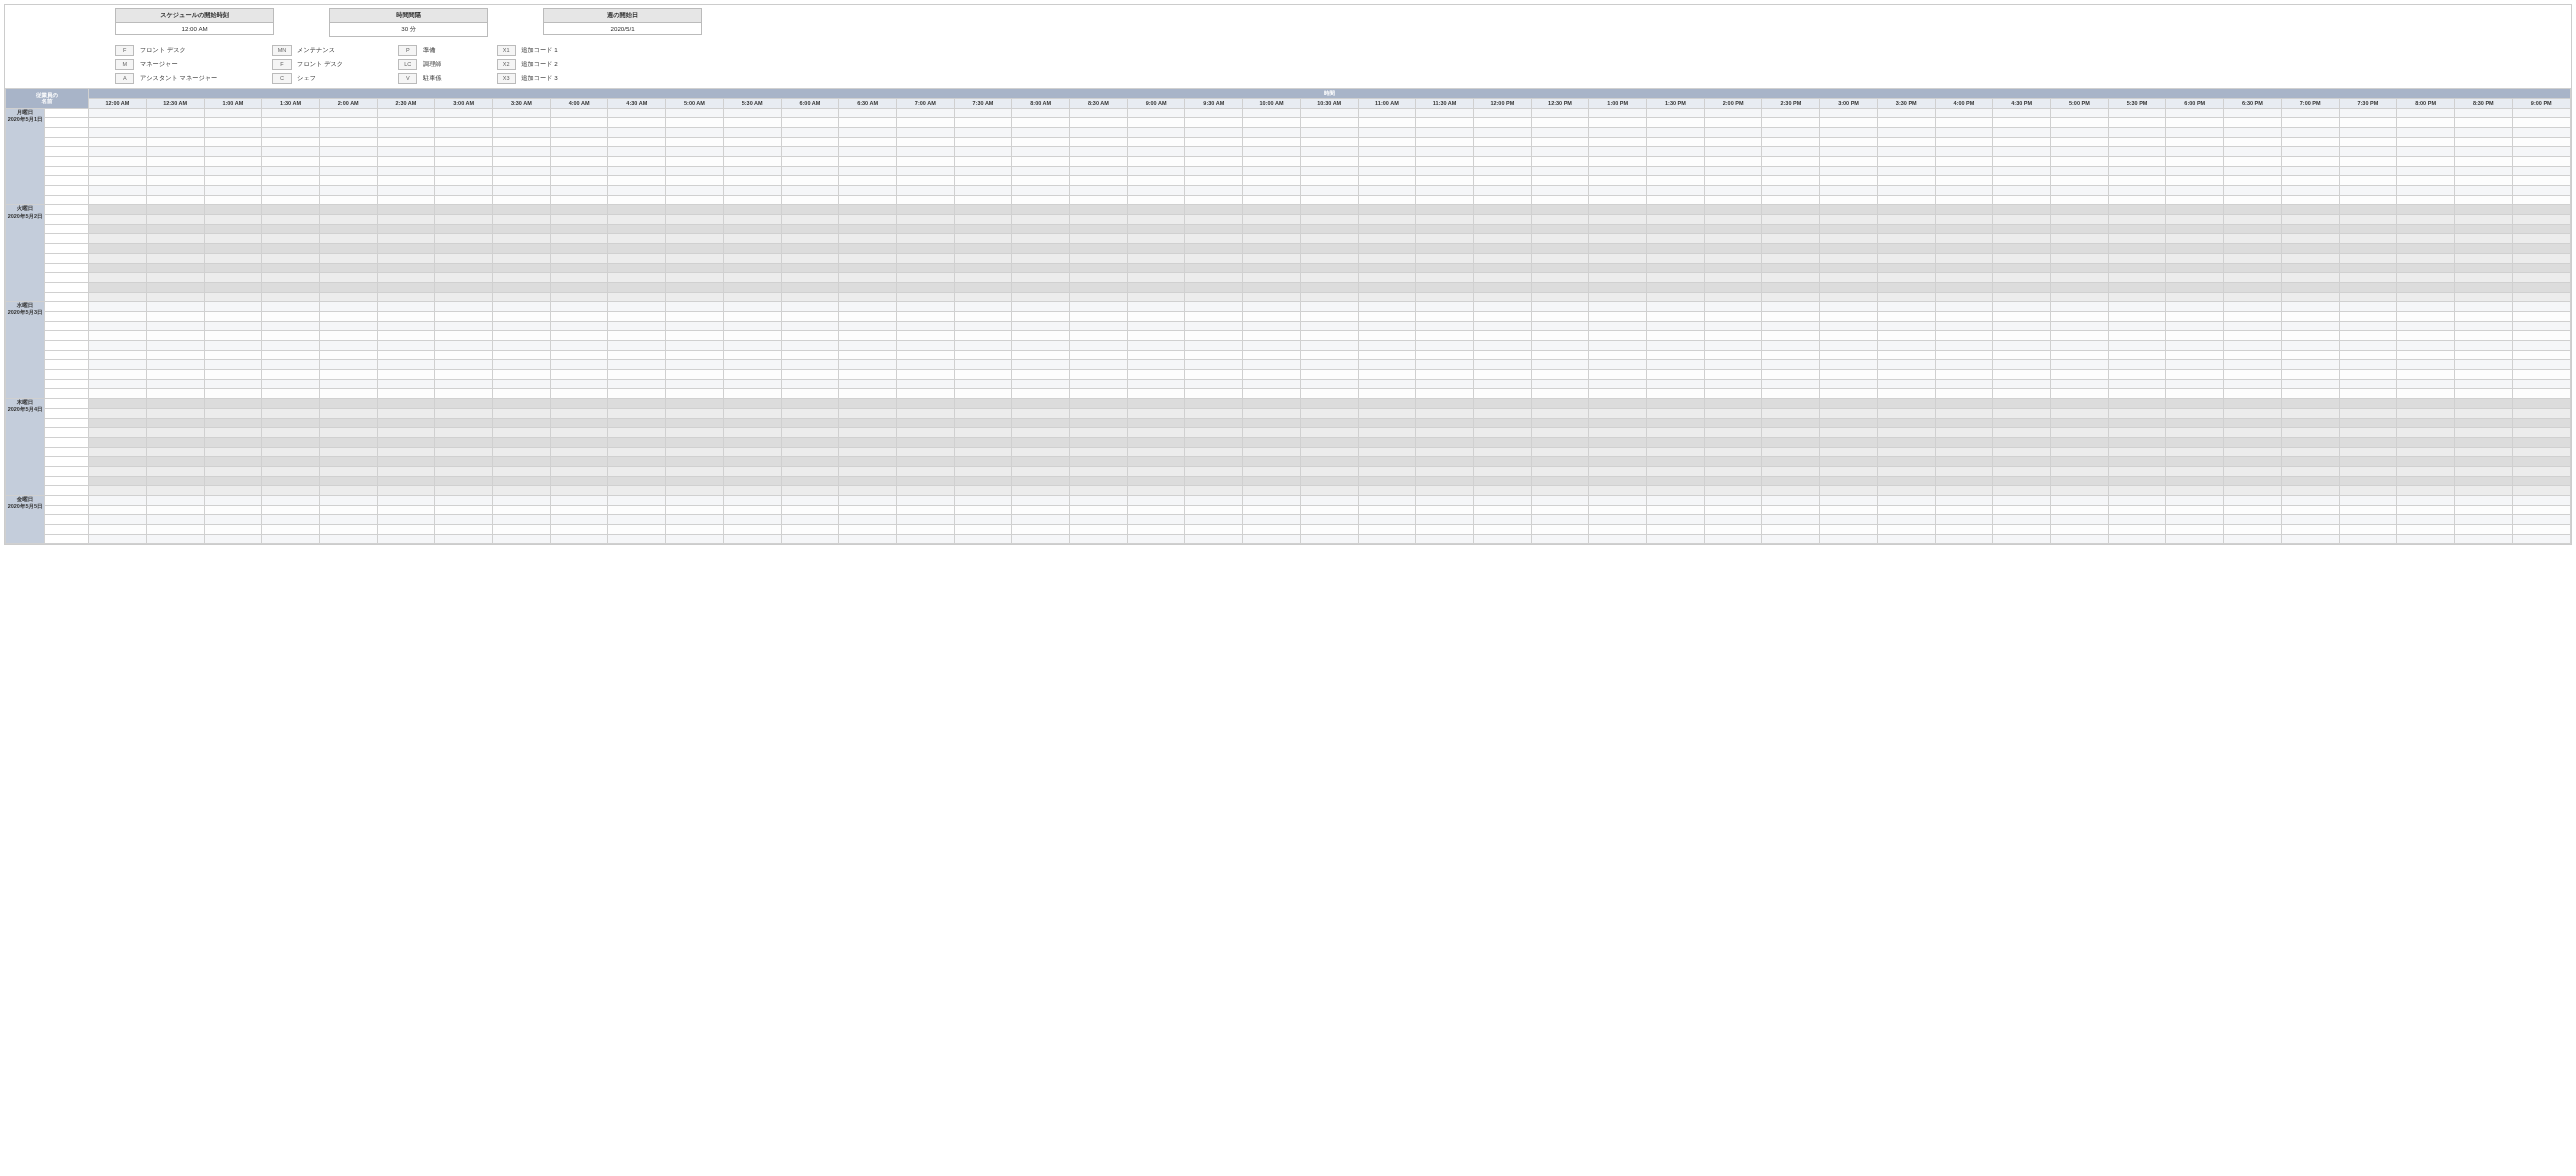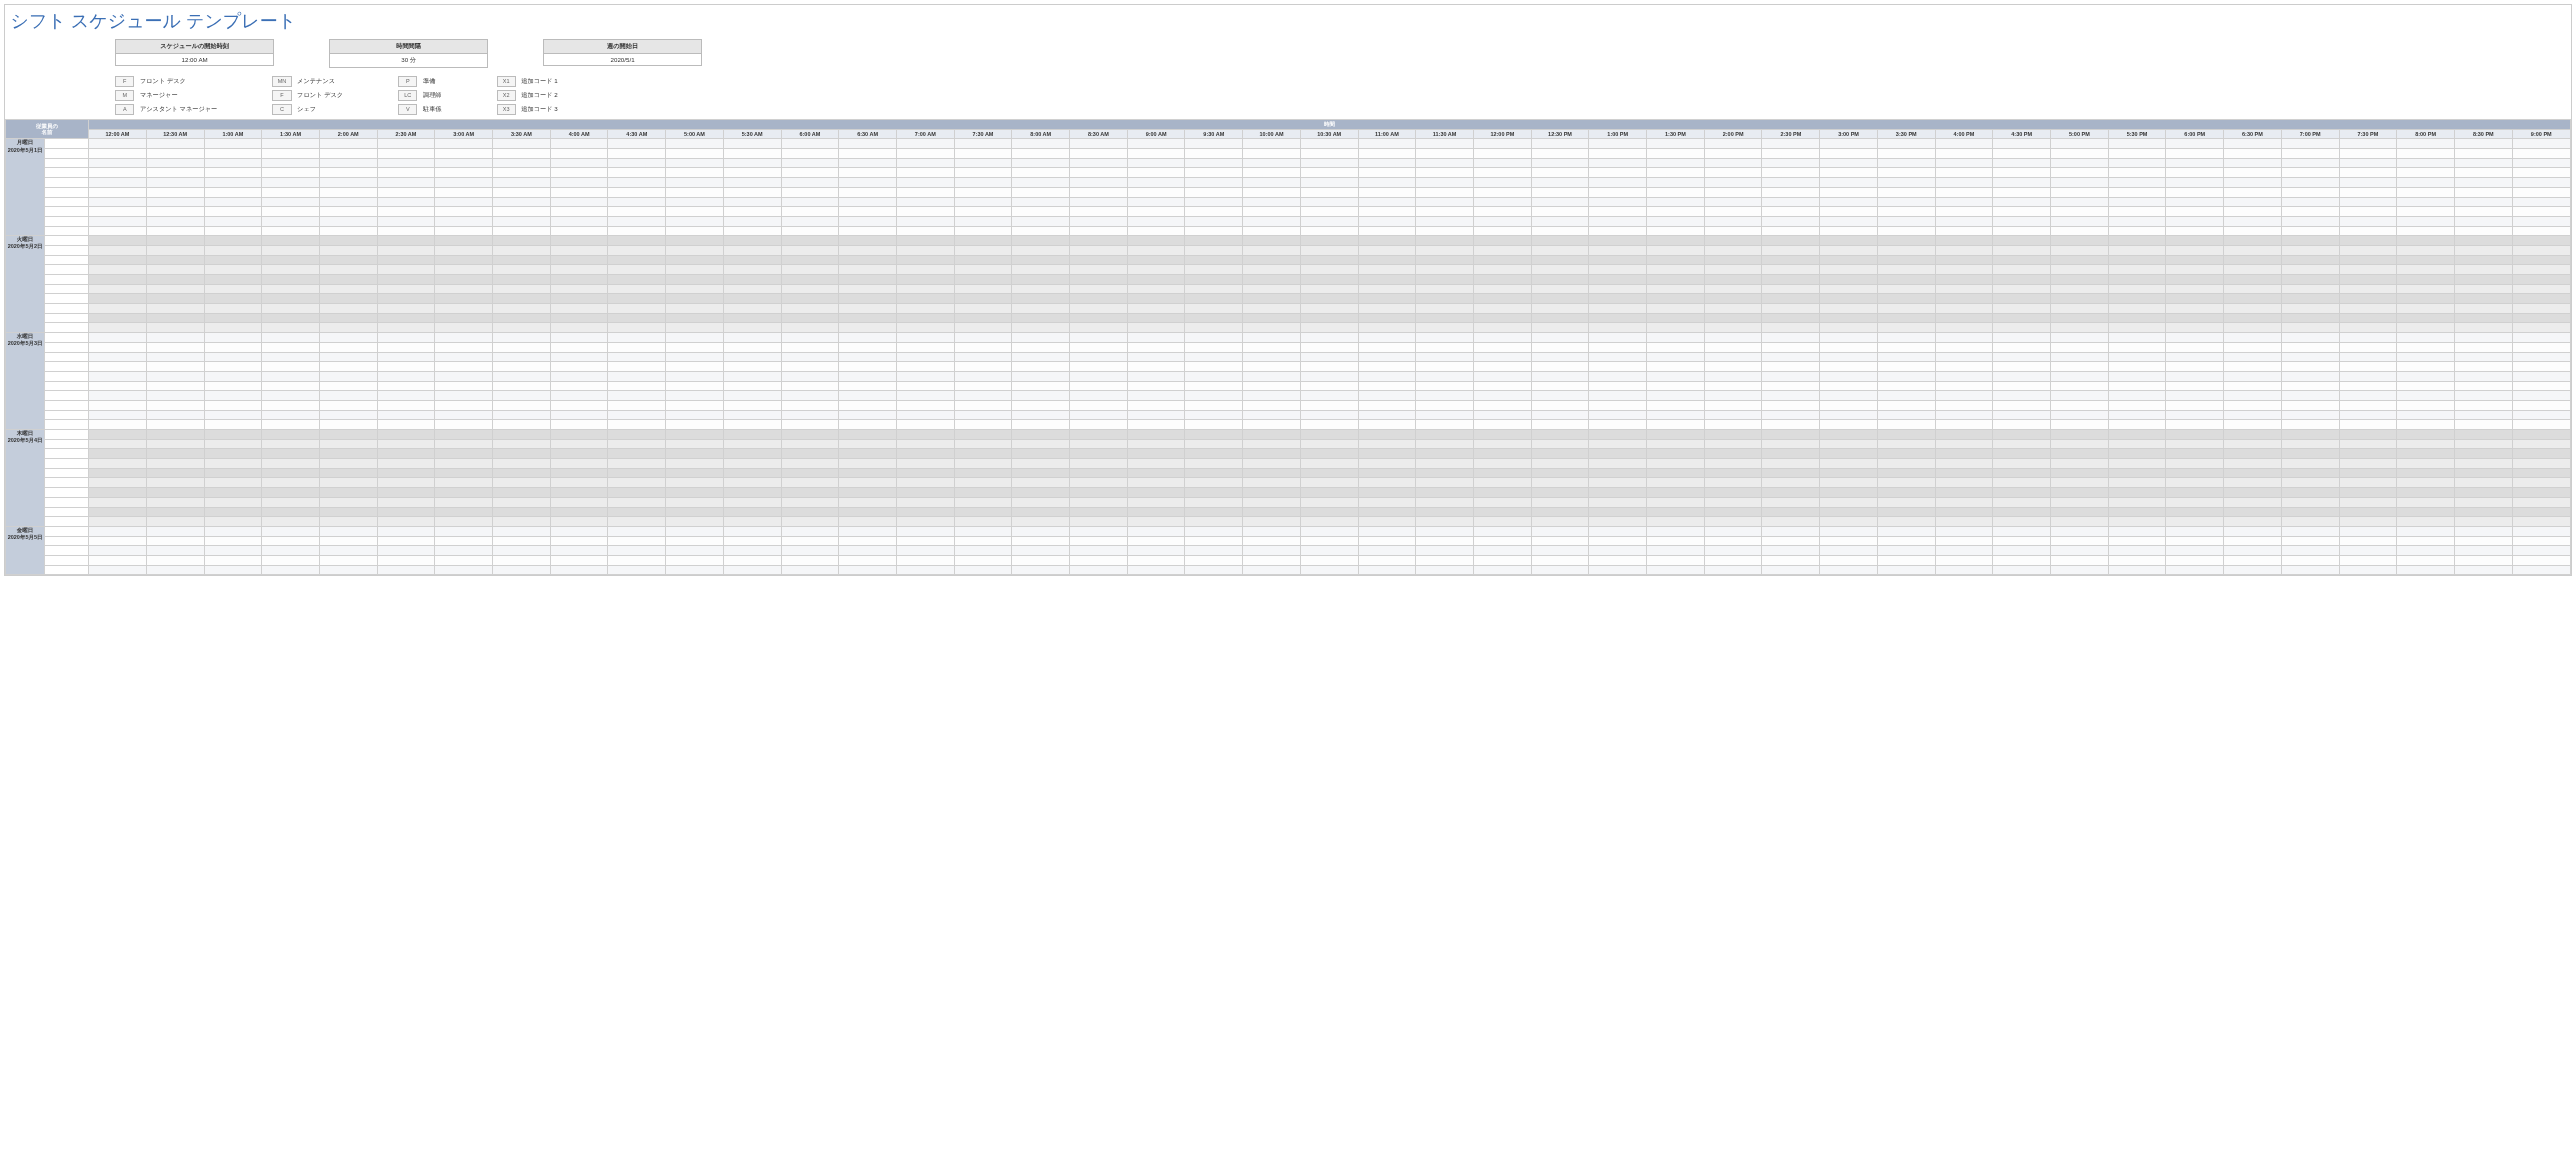--- a/index.html
+++ b/index.html
@@ -120,21 +120,20 @@
   tbody.day-dark td.slot { background: #dcdcdc; }
   tbody.day-dark tr:nth-child(even) td.slot { background: #ececec; }
   tbody.day-light td.name-cell,
   tbody.day-dark  td.name-cell { background: #fff; }
 </style>
 </head>
 <body>
 
 <div class="sheet">
 
-  <div class="title">シフト スケジュール テンプレート</div>
 
   <div class="config">
     <div class="config-col">
       <div class="config-header">スケジュールの開始時刻</div>
       <div class="config-value">12:00 AM</div>
     </div>
     <div class="config-col">
       <div class="config-header">時間間隔</div>
       <div class="config-value">30 分</div>
     </div>

